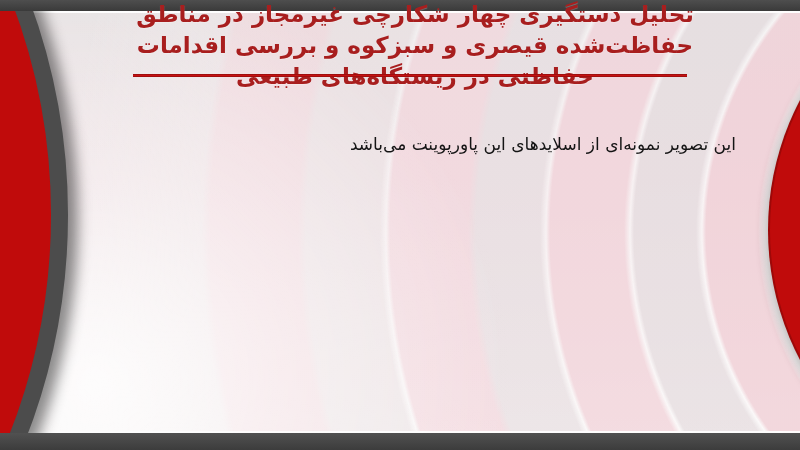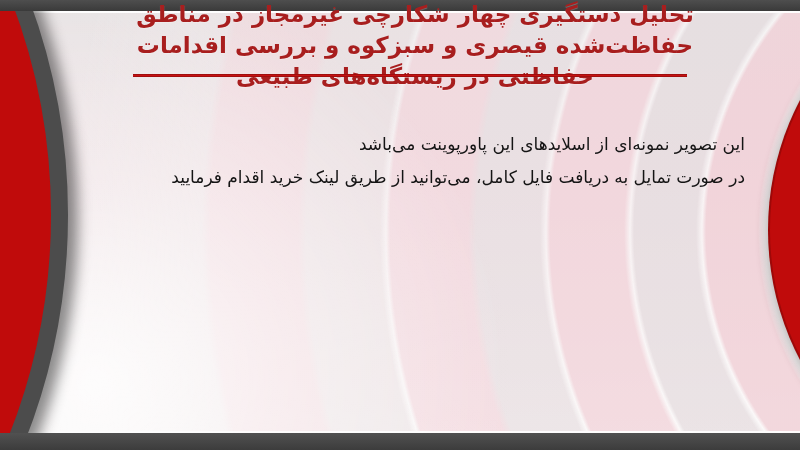--- a/index.html
+++ b/index.html
@@ -68,21 +68,21 @@
     z-index:30;
   }
   .title-rule{
     position:absolute;left:133px;top:74px;width:554px;height:3px;
     background:linear-gradient(180deg,#8E0C0C 0%,#C61212 50%,#8E0C0C 100%);
     z-index:31;
   }
 
   
   .bodytext{
-    position:absolute;right:55px;top:128px;width:640px;
+    position:absolute;right:64px;top:128px;width:640px;
     direction:rtl;text-align:right;
     font-size:17px;line-height:33px;color:#141414;
     z-index:30;
   }
   .line{white-space:nowrap;}
 </style>
 </head>
 <body>
 
 <div class="stage">
@@ -97,16 +97,15 @@
 
   <div class="title" dir="rtl">
     <div class="line">تحلیل دستگیری چهار شکارچی غیرمجاز در مناطق</div>
     <div class="line">حفاظت‌شده قیصری و سبزکوه و بررسی اقدامات</div>
     <div class="line">حفاظتی در زیستگاه‌های طبیعی</div>
   </div>
   <div class="title-rule"></div>
 
   <div class="bodytext" dir="rtl">
     <div class="line">این تصویر نمونه‌ای از اسلایدهای این پاورپوینت می‌باشد</div>
-    <div class="line">در صورت تمایل به دریافت فایل کامل، می‌توانید از طریق لینک خرید اقدام فرمایید</div>
   </div>
 
 </div>
 
 </body></html>

